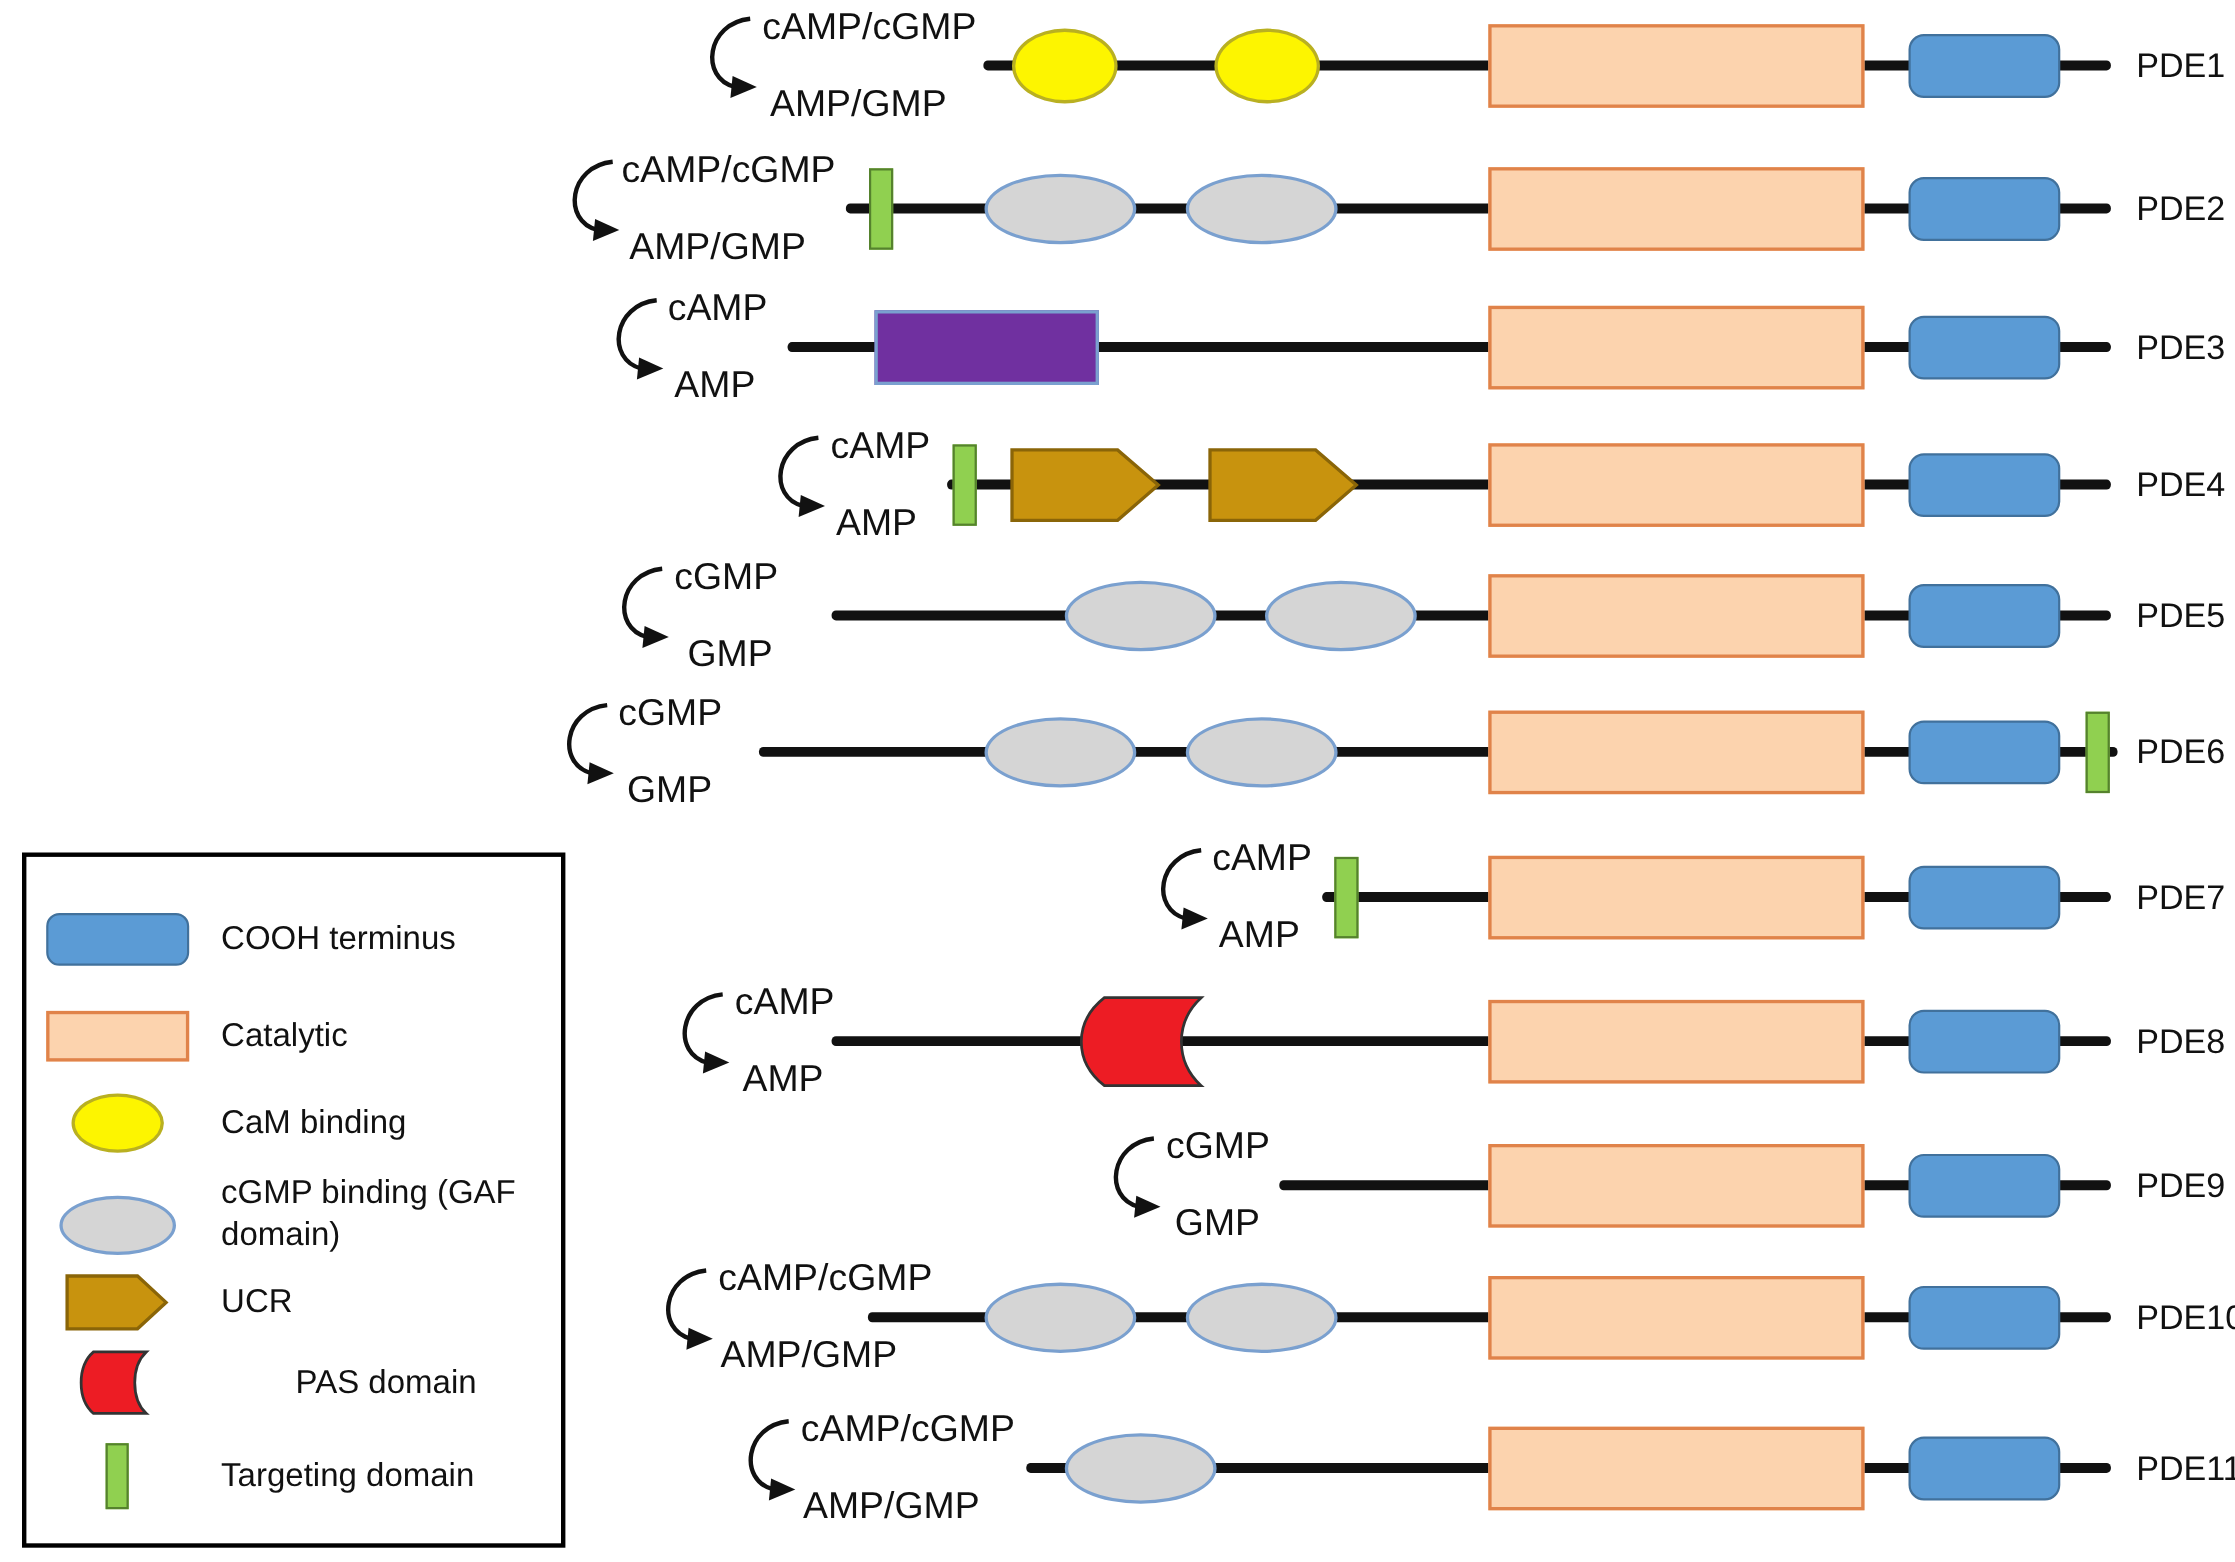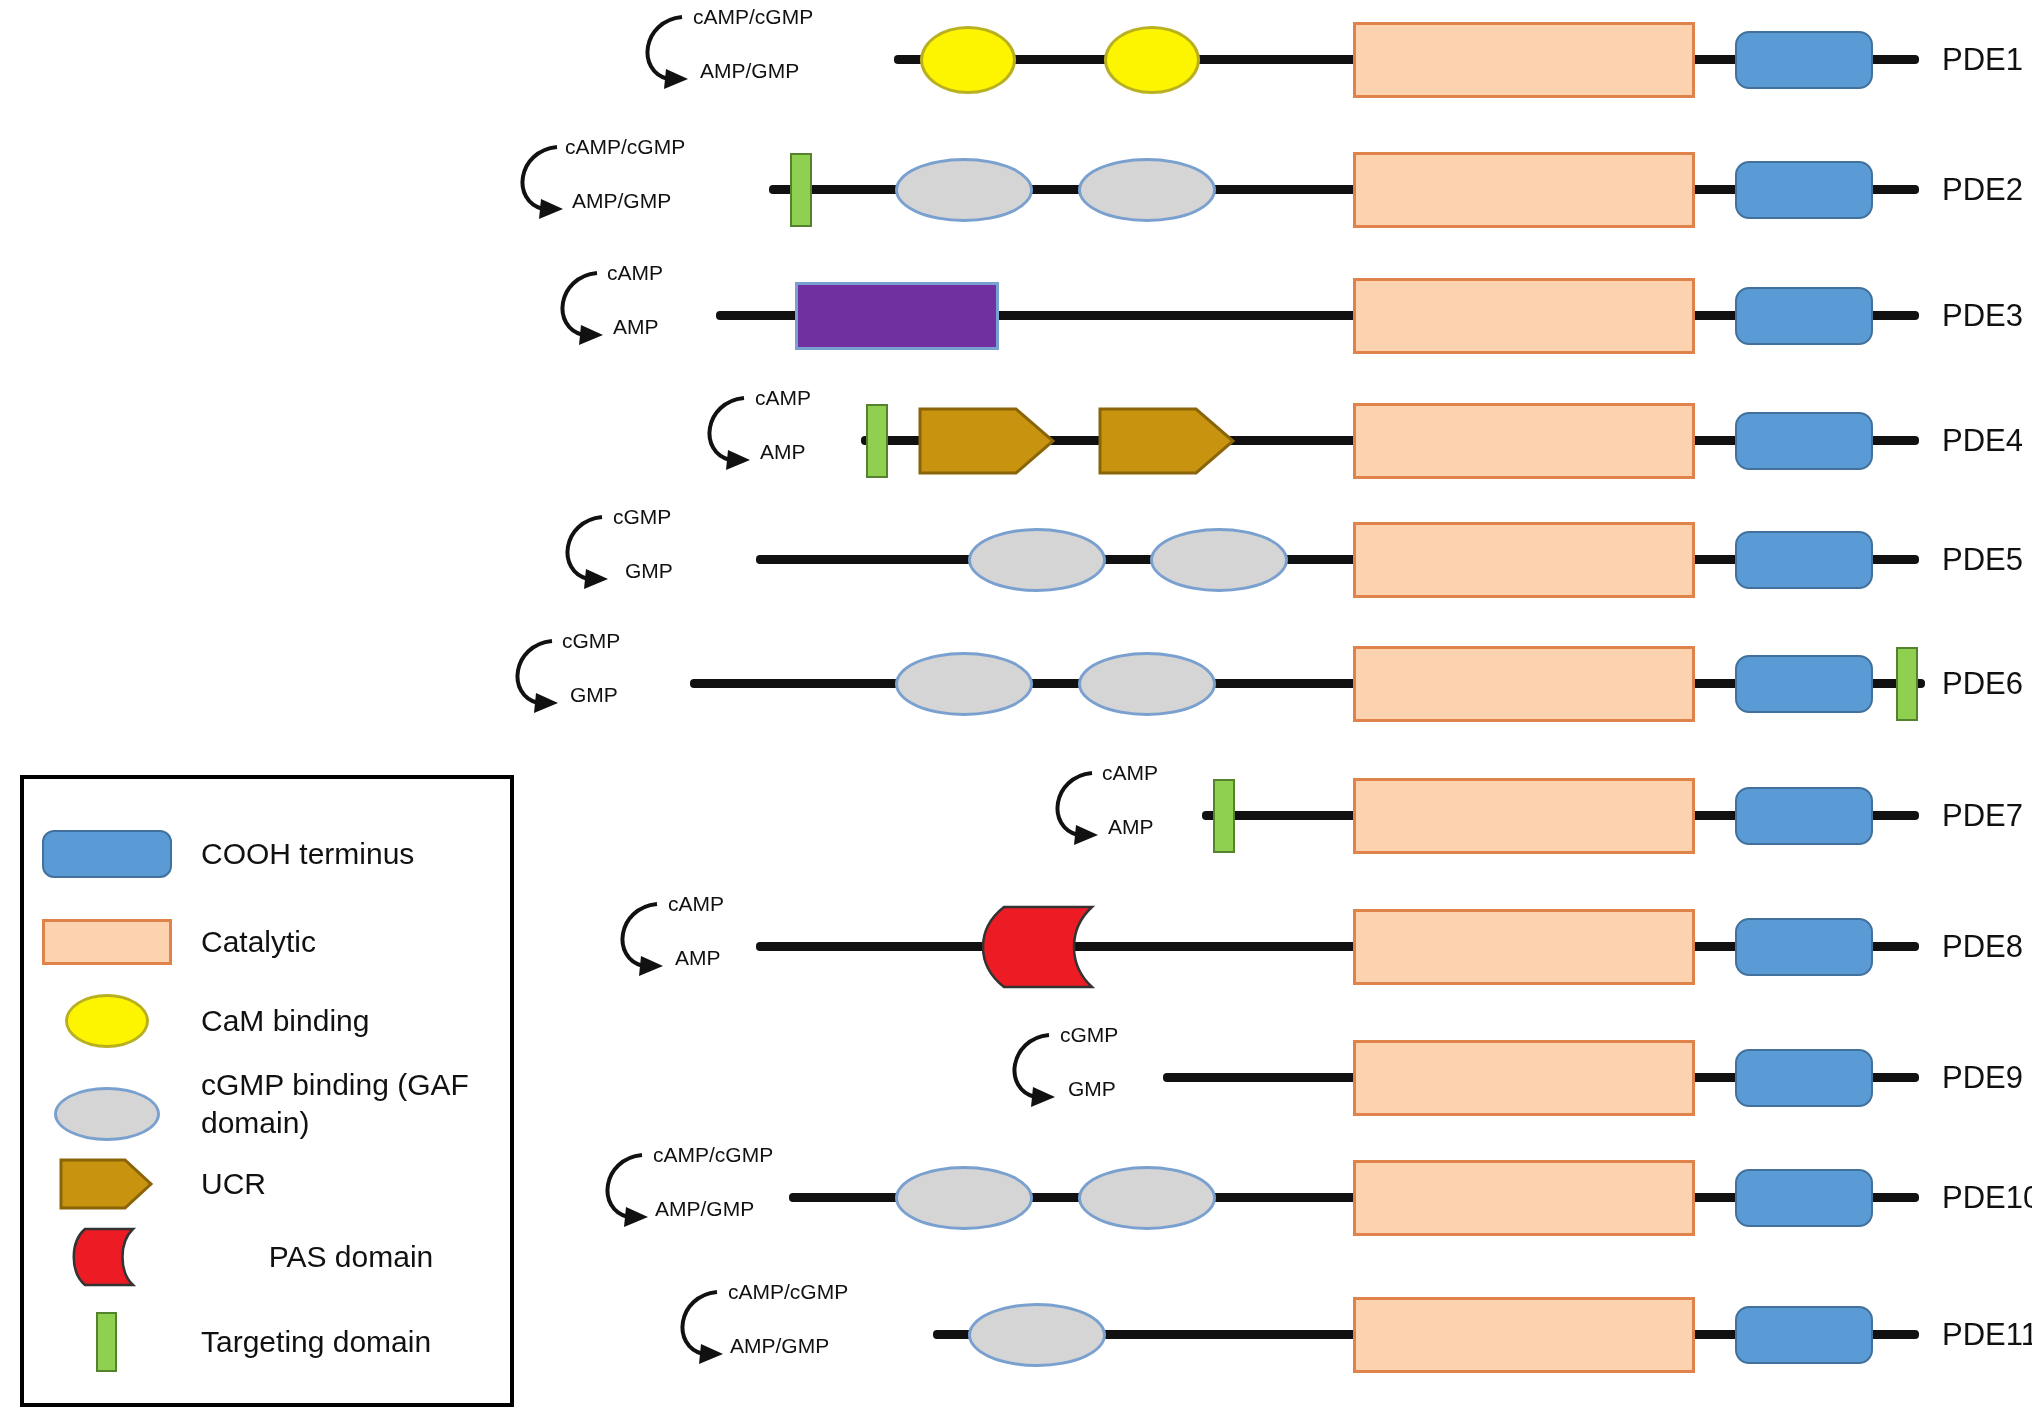--- a/index.html
+++ b/index.html
@@ -13,23 +13,23 @@
   .catalytic { left:1353px; top:27px; width:342px; height:76px; background:#fcd3ae; border:3px solid #e0834a; }
   .cooh      { left:1735px; top:36px; width:138px; height:58px; background:#5b9bd5; border:2px solid #41719c; border-radius:14px; }
   .cam       { top:31px; width:96px;  height:68px; background:#fdf500; border:3px solid #b9b021; border-radius:50%; }
   .gaf       { top:33px; width:138px; height:64px; background:#d5d5d5; border:3px solid #7aa0cf; border-radius:50%; }
   .targeting { top:28px; width:22px;  height:74px; background:#90d050; border:2px solid #55822d; }
   .purple    { top:31px; width:204px; height:68px; background:#7030a0; border:3px solid #7aa0cf; }
   .ucr-svg   { top:30px; }
   .pas-svg   { top:21px; }
   .arrow     { top:14px; }
 
-  .substrate, .product { font-size:21px; white-space:nowrap; }
+  .substrate, .product { font-size:34px; white-space:nowrap; }
   .substrate { top:10px; }
-  .product   { top:64px; }
+  .product   { top:80px; }
   .pde-label { left:1942px; top:47px; font-size:31px; white-space:nowrap; }
 
   .legend { position:absolute; left:20px; top:775px; width:494px; height:632px; border:4px solid #000; background:#fff; }
   .legend-item { position:absolute; left:0; width:100%; height:70px; display:flex; align-items:center; }
   .swatch-box { flex:0 0 165px; width:165px; display:flex; justify-content:center; align-items:center; }
   .legend-label { font-size:30px; line-height:1.25; width:300px;margin-left:12px; }
 
   .sw-cooh      { width:130px; height:48px; background:#5b9bd5; border:2px solid #41719c; border-radius:12px; }
   .sw-catalytic { width:130px; height:46px; background:#fcd3ae; border:3px solid #e0834a; }
   .sw-cam       { width:84px;  height:54px; background:#fdf500; border:3px solid #b9b021; border-radius:50%; }

